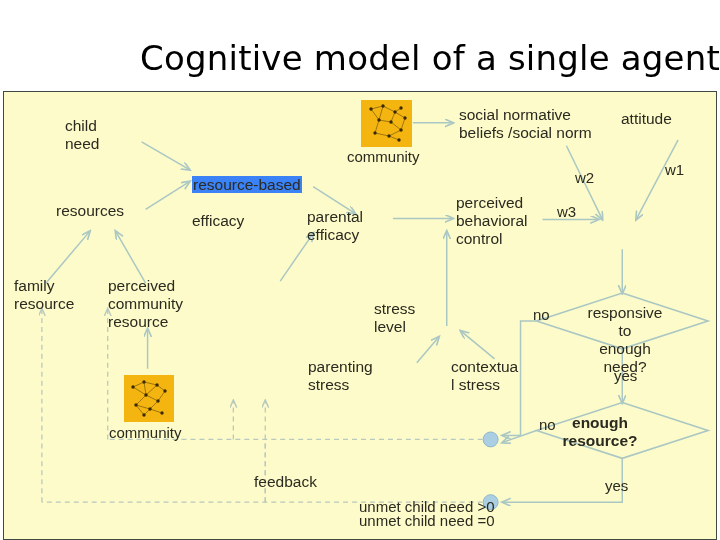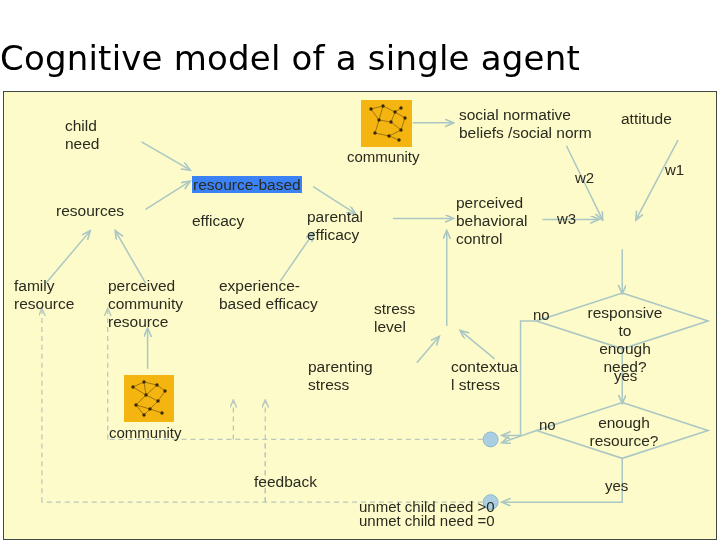--- a/index.html
+++ b/index.html
@@ -7,21 +7,21 @@
   body{
     width:720px;height:540px;overflow:hidden;
     background:#ffffff;
     font-family:"Liberation Sans", sans-serif;
   }
   #root{position:relative;width:720px;height:540px;}
 
   
   .title{
     position:absolute;left:0;top:38px;width:720px;
-    text-align:left;
+    text-align:right;
     font-family:"DejaVu Sans", sans-serif;
     font-size:34px;font-weight:400;color:#000000;
     letter-spacing:0.2px;white-space:nowrap;
   }
 
   
   .canvas{
     position:absolute;left:3px;top:91px;
     width:714px;height:449px;
     background:#fdfbc9;
@@ -203,22 +203,20 @@
 
     <div class="node" style="left:52px;top:110px;text-align:center;">resources</div>
 
     <div class="node" style="left:10px;top:185px;">family
 resource</div>
 
     <div class="node" style="left:104px;top:185px;">perceived
 community
 resource</div>
 
-    <div class="node" style="left:215px;top:185px;">experience-
-based efficacy</div>
 
     <div class="node" style="left:188px;top:66px;">
       <span class="hl">resource-based</span><br>
       <span>efficacy</span>
     </div>
 
     <div class="node" style="left:303px;top:116px;">parental
 efficacy</div>
 
     <div class="node" style="left:455px;top:14px;">social normative
@@ -242,26 +240,26 @@
 
     <div class="node" style="left:250px;top:381px;">feedback</div>
 
     <div class="lbl" style="left:355px;top:358px;margin-top:48px;">unmet child need &gt;0</div>
 
     <div class="lbl" style="left:355px;top:420px;">unmet child need =0</div>
 
     <div class="node" style="left:578px;top:212px;text-align:center;width:86px;margin-left:-0px;">responsive to
 enough need?</div>
 
-    <div class="node" style="left:580px;top:322px;text-align:center;width:80px;">enough
+    <div class="node" style="left:556px;top:322px;text-align:center;width:80px;font-weight:bold;">enough
 resource?</div>
 
     <div class="lbl" style="left:661px;top:69px;">w1</div>
     <div class="lbl" style="left:571px;top:77px;">w2</div>
-    <div class="lbl" style="left:553px;top:111px;margin-top:7px;">w3</div>
+    <div class="lbl" style="left:553px;top:111px;">w3</div>
 
     <div class="lbl" style="left:529px;top:214px;">no</div>
     <div class="lbl" style="left:610px;top:275px;">yes</div>
     <div class="lbl" style="left:535px;top:324px;">no</div>
     <div class="lbl" style="left:601px;top:385px;">yes</div>
 
   </div>
 </div>
 
 </body></html>

